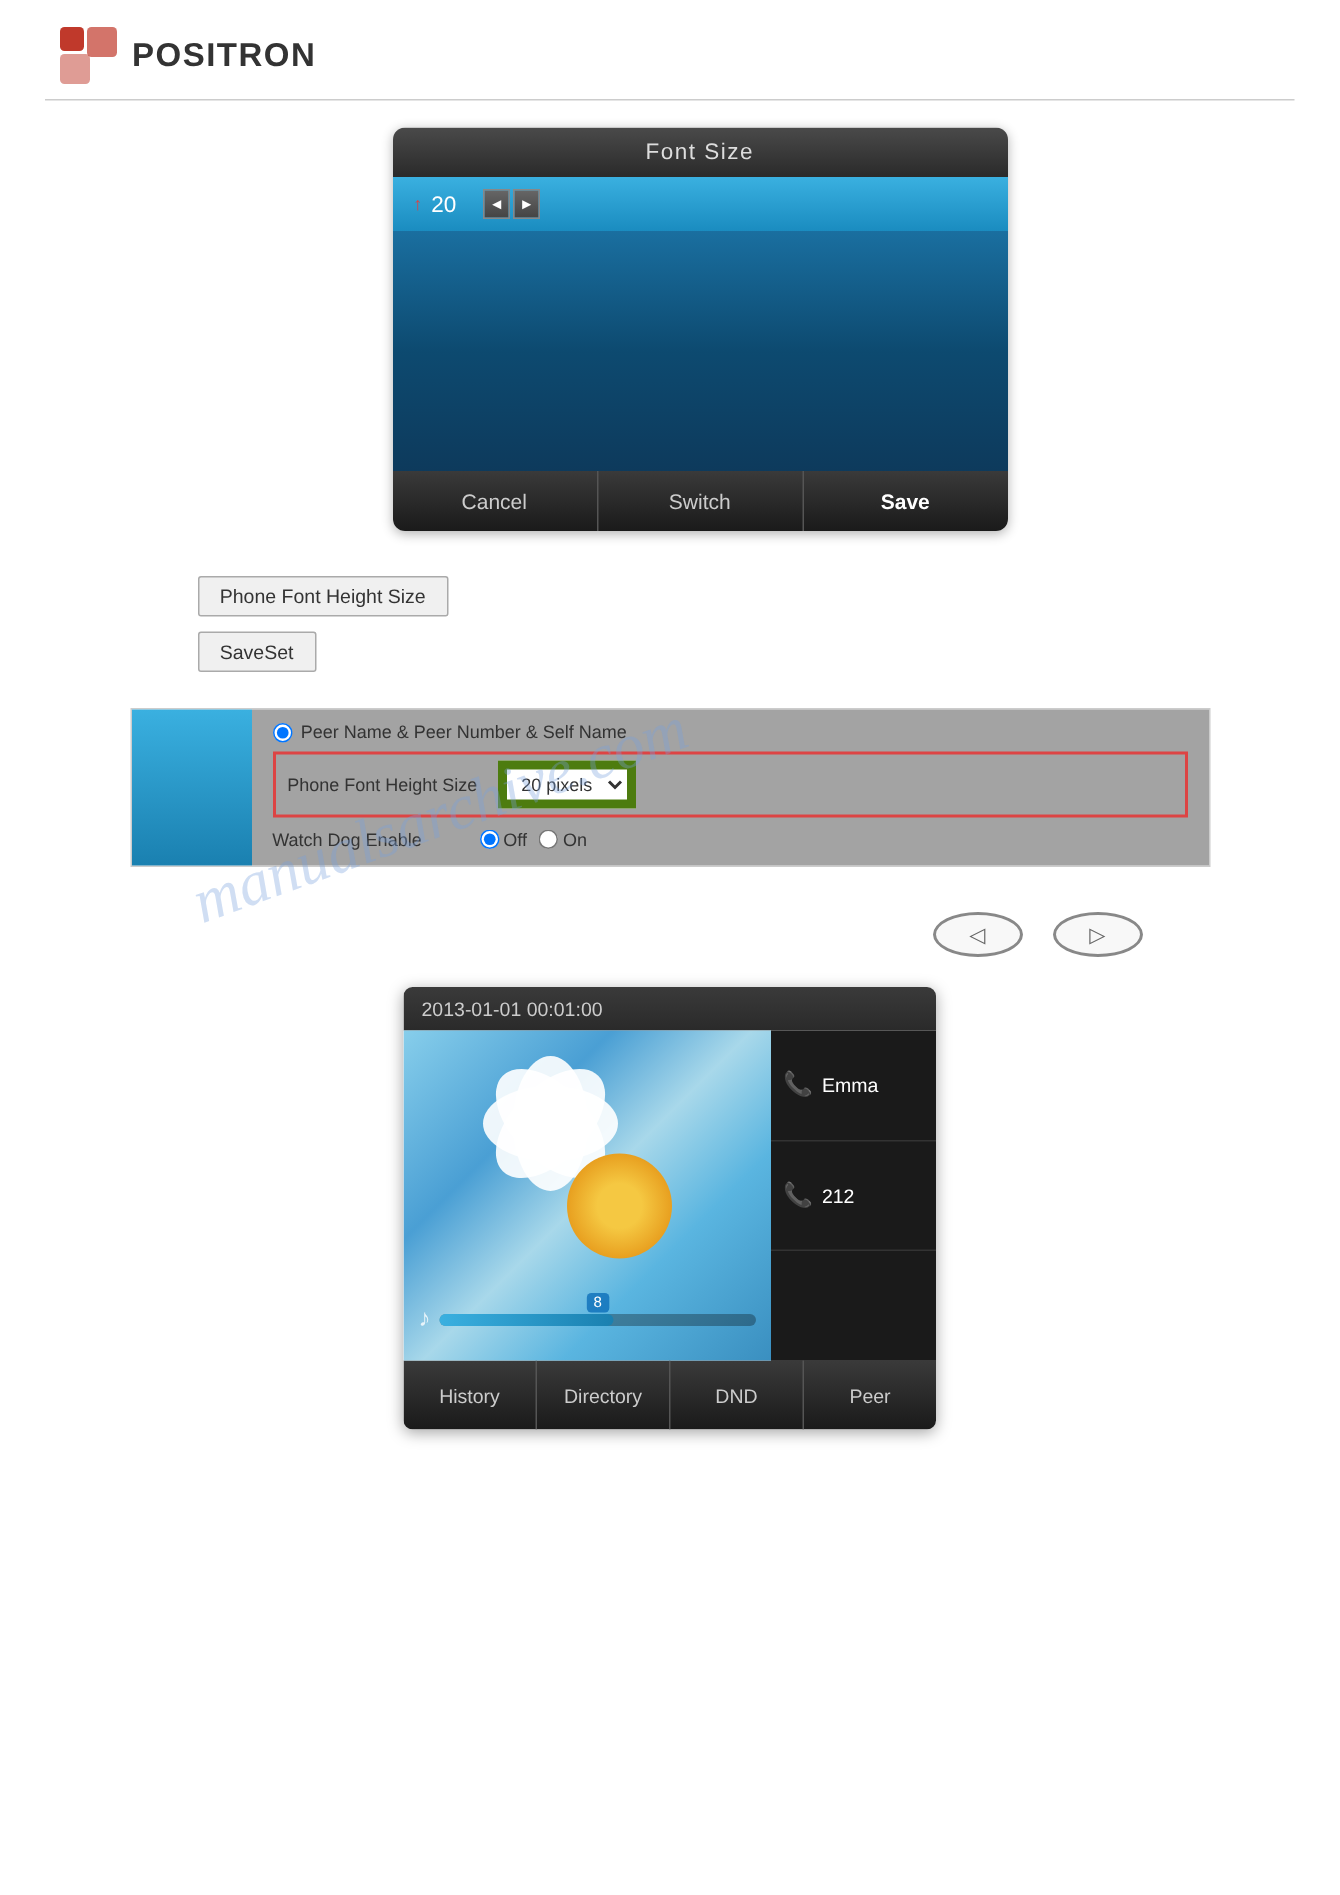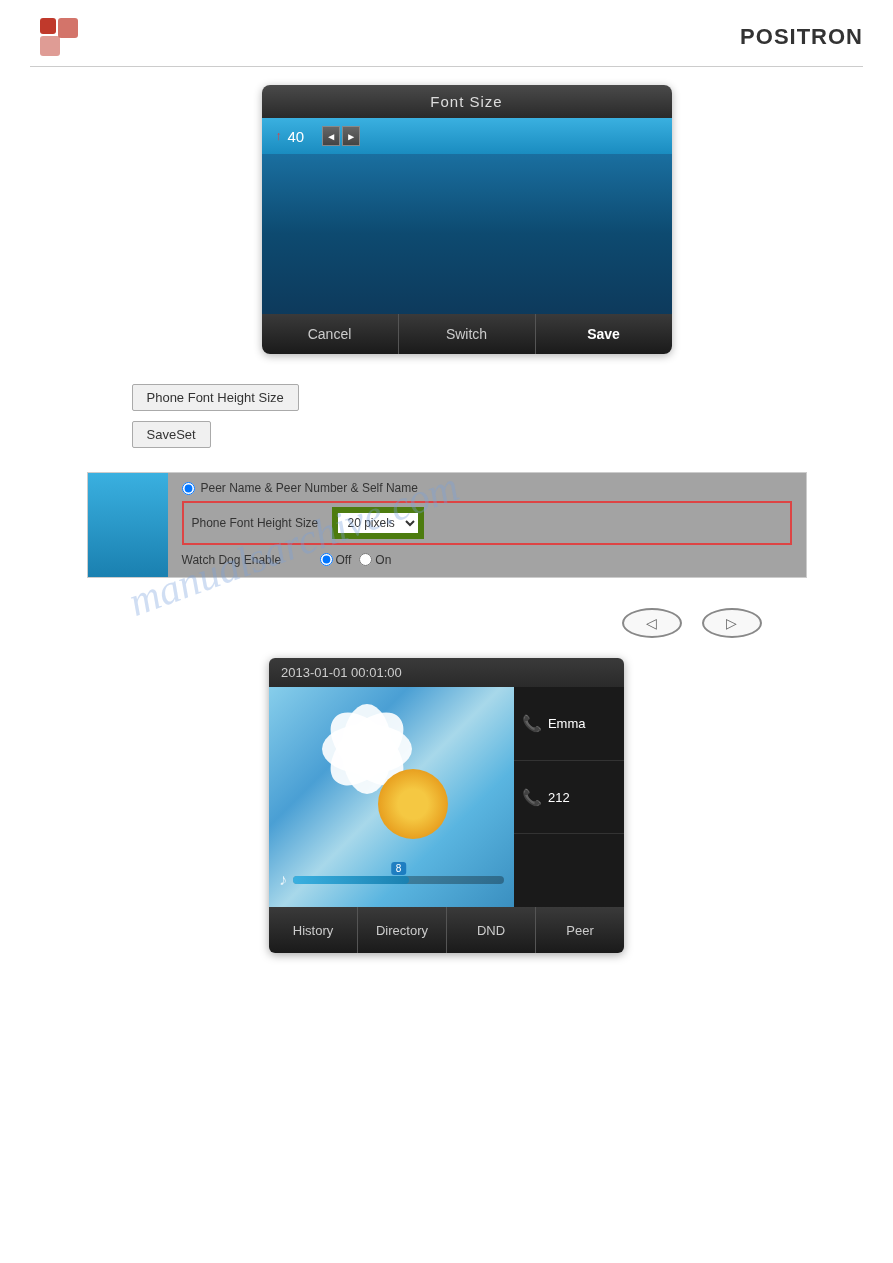--- a/index.html
+++ b/index.html
@@ -12,21 +12,20 @@
       color: #333;
       position: relative;
     }
 
     
     .header {
       padding: 18px 30px 10px 40px;
       display: flex;
       align-items: center;
       gap: 10px;
-      justify-content: space-between;
     }
     .logo-icon {
       width: 38px;
       height: 38px;
     }
     .logo-text {
       font-size: 22px;
       font-weight: bold;
       color: #333;
       letter-spacing: 1px;
@@ -378,21 +377,21 @@
 <div class="content">
 
   <div class="phone-screen-container">
     <div class="phone-screen">
       <div class="phone-title-bar">
         <span>Font Size</span>
       </div>
       <div class="phone-row-selected">
         <div class="font-size-value">
           <span class="font-size-icon">↑</span>
-          <span>40</span>
+          <span>20</span>
         </div>
         <div class="arrow-btns">
           <div class="arrow-btn">◄</div>
           <div class="arrow-btn">►</div>
         </div>
       </div>
       <div class="phone-body"></div>
       <div class="phone-footer">
         <div class="phone-footer-btn">Cancel</div>
         <div class="phone-footer-btn">Switch</div>

